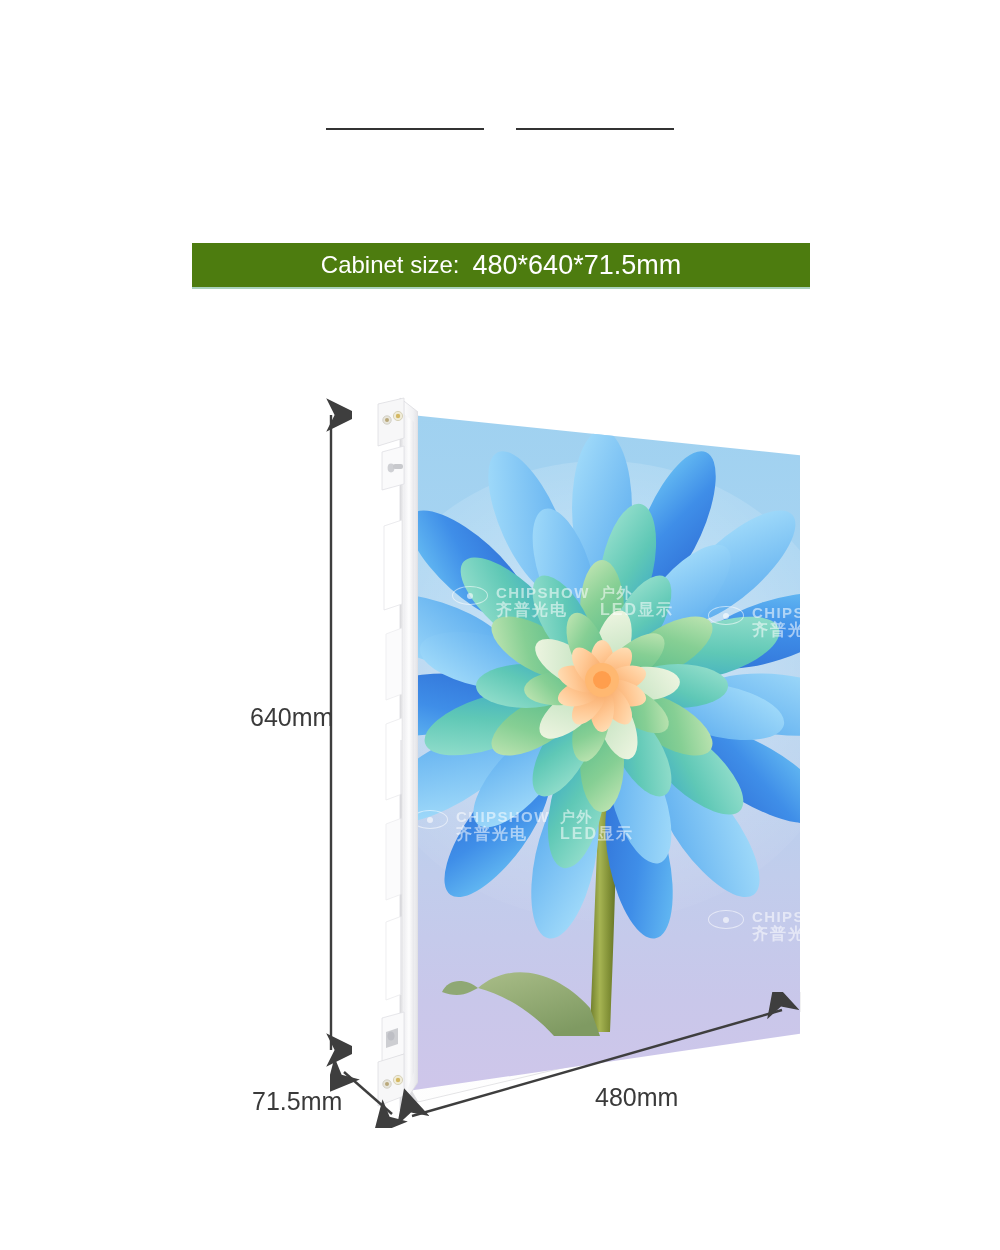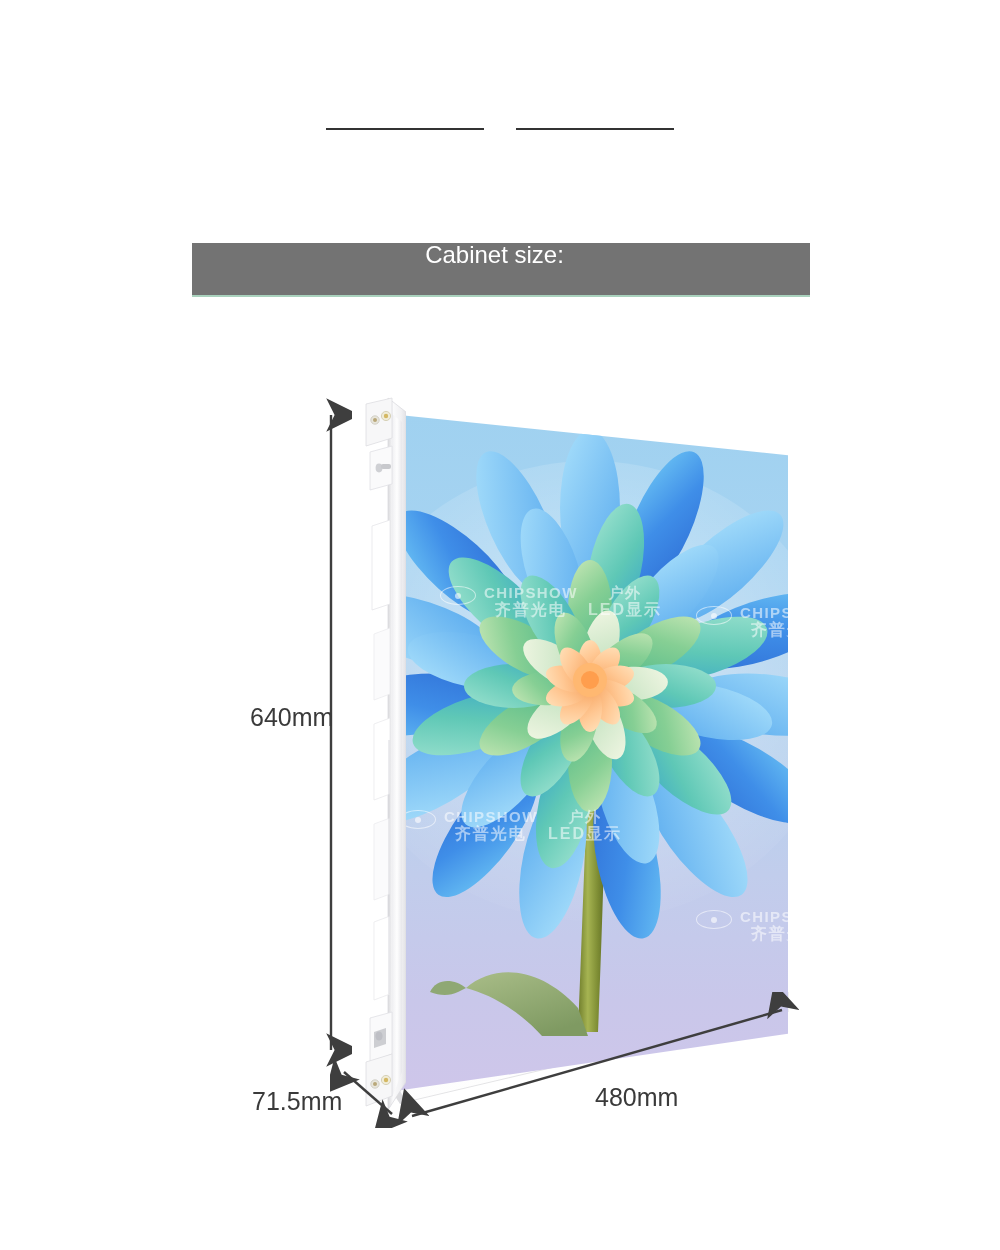--- a/index.html
+++ b/index.html
@@ -43,47 +43,47 @@
     white-space: nowrap;
     line-height: 1;
   }
 
   
   #spec-banner {
     position: absolute;
     left: 192px;
     top: 243px;
     width: 618px;
-    height: 54px;
-    background: #737373;
+    height: 46px;
+    background: #4d7c0f;
     border-bottom: 2px solid #a9d2bd;
     display: flex;
+    align-items: center;
     justify-content: center;
     box-sizing: border-box;
   }
   #spec-banner-label {
     color: #ffffff;
     font-size: 24px;
     line-height: 1;
     margin-right: 13px;
   }
   #spec-banner-value {
     color: #ffffff;
     font-size: 27px;
     line-height: 1;
   }
 
   
   #product-stage {
     position: absolute;
-    left: 0;
+    left: 12px;
     top: 380px;
     width: 984px;
     height: 760px;
-    text-align: center;
   }
 
   
   #cabinet-screen {
     position: absolute;
     left: 392px;
     top: 16px;
     width: 396px;
     height: 704px;
     clip-path: polygon(0 2.6%, 100% 8.4%, 100% 90.6%, 0 98.8%);
@@ -200,20 +200,21 @@
 </head>
 <body>
 
 <div id="title-block">
   <div class="title-rule" id="title-rule-left"></div>
   <div class="title-rule" id="title-rule-right"></div>
 </div>
 
 <div id="spec-banner">
   <span id="spec-banner-label">Cabinet size:</span>
+  <span id="spec-banner-value">480*640*71.5mm</span>
 </div>
 
 <div id="product-stage">
 
   <div id="cabinet-bottom">
     <svg id="cabinet-bottom-svg" viewBox="0 0 440 130" preserveAspectRatio="none">
       <defs>
         <linearGradient id="botGrad" x1="0" y1="0" x2="1" y2="0.4">
           <stop offset="0" stop-color="#e9e9ea"></stop>
           <stop offset="0.18" stop-color="#fdfdfd"></stop>

